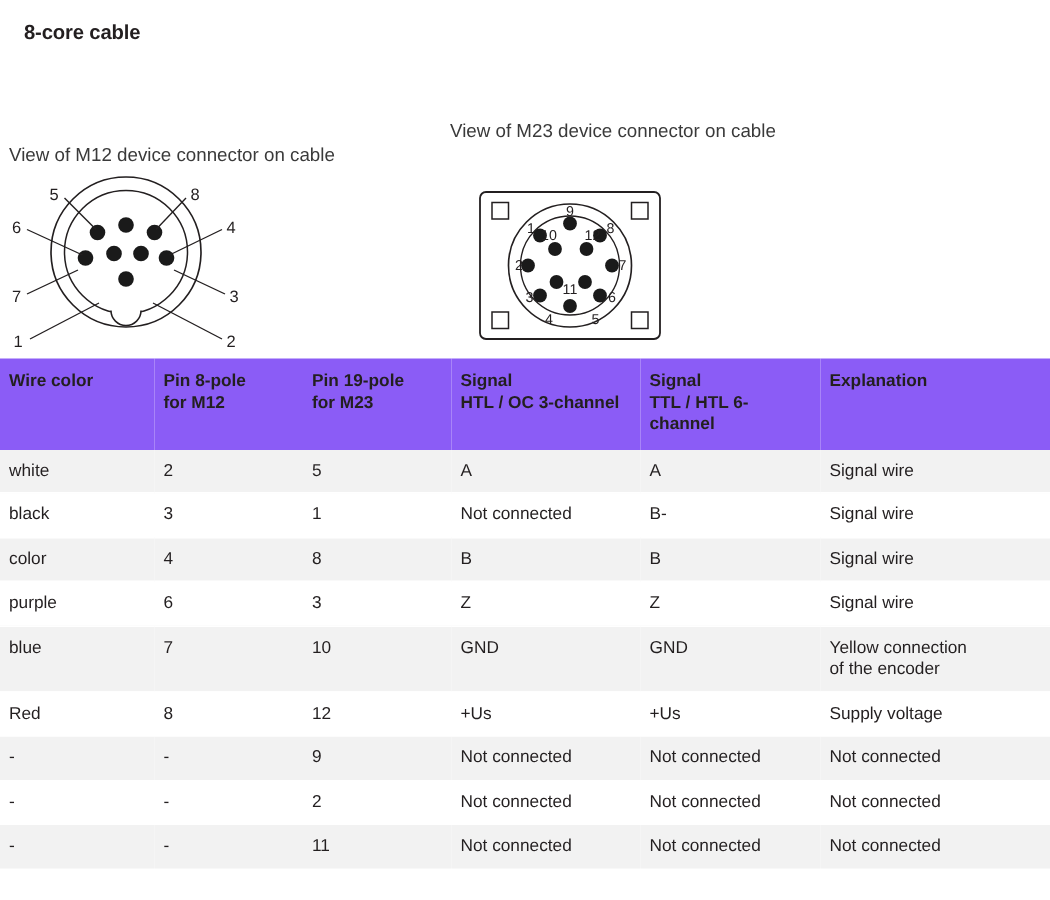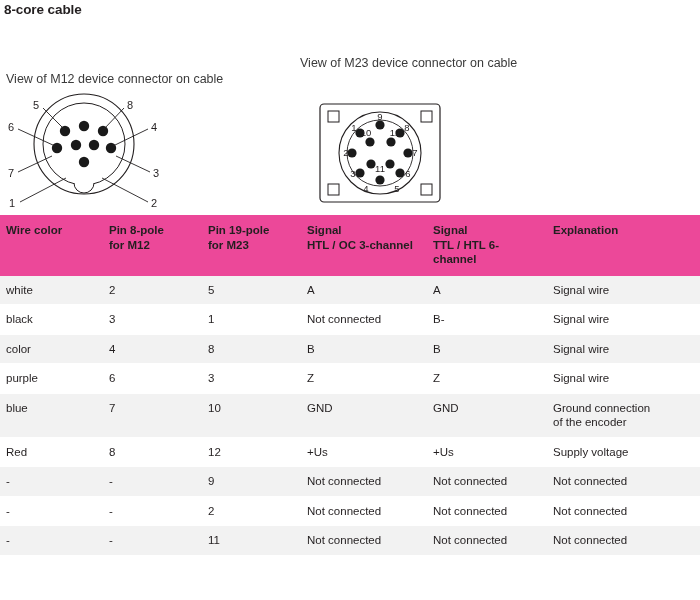--- a/index.html
+++ b/index.html
@@ -15,21 +15,21 @@
   #page {
     position: relative;
     width: 700px;
     height: 600px;
     overflow: hidden;
   }
   .title {
     font-size: 13.5px;
     font-weight: bold;
     padding: 0 0 0 4px;
-    margin: 0;
+    margin: 12px;
     line-height: 20px;
     letter-spacing: -0.1px;
   }
   .diagrams {
     position: relative;
     height: 195px;
   }
   .diagram-caption {
     position: absolute;
     font-size: 12.5px;
@@ -42,21 +42,21 @@
   #svg-m12 { position: absolute; left: 0px; top: 62px; }
   #svg-m23 { position: absolute; left: 310px; top: 62px; }
 
   table.pintable {
     width: 700px;
     border-collapse: collapse;
     font-size: 11.5px;
     table-layout: fixed;
   }
   table.pintable th {
-    background: #ec4899;
+    background: #8b5cf6;
     text-align: left;
     font-weight: bold;
     vertical-align: top;
     padding: 8px 6px 9px 6px;
     line-height: 14.5px;
     font-size: 11.5px;
     border: none;
   }
   table.pintable td {
     padding: 7px 6px 7px 6px;
@@ -221,21 +221,21 @@
         <td>Z</td>
         <td>Z</td>
         <td class="wrap">Signal wire</td>
       </tr>
       <tr>
         <td>blue</td>
         <td>7</td>
         <td>10</td>
         <td>GND</td>
         <td>GND</td>
-        <td class="wrap">Ground connection
+        <td class="wrap">Yellow connection
 of the encoder</td>
       </tr>
       <tr>
         <td>Red</td>
         <td>8</td>
         <td>12</td>
         <td>+Us</td>
         <td>+Us</td>
         <td class="wrap">Supply voltage</td>
       </tr>

